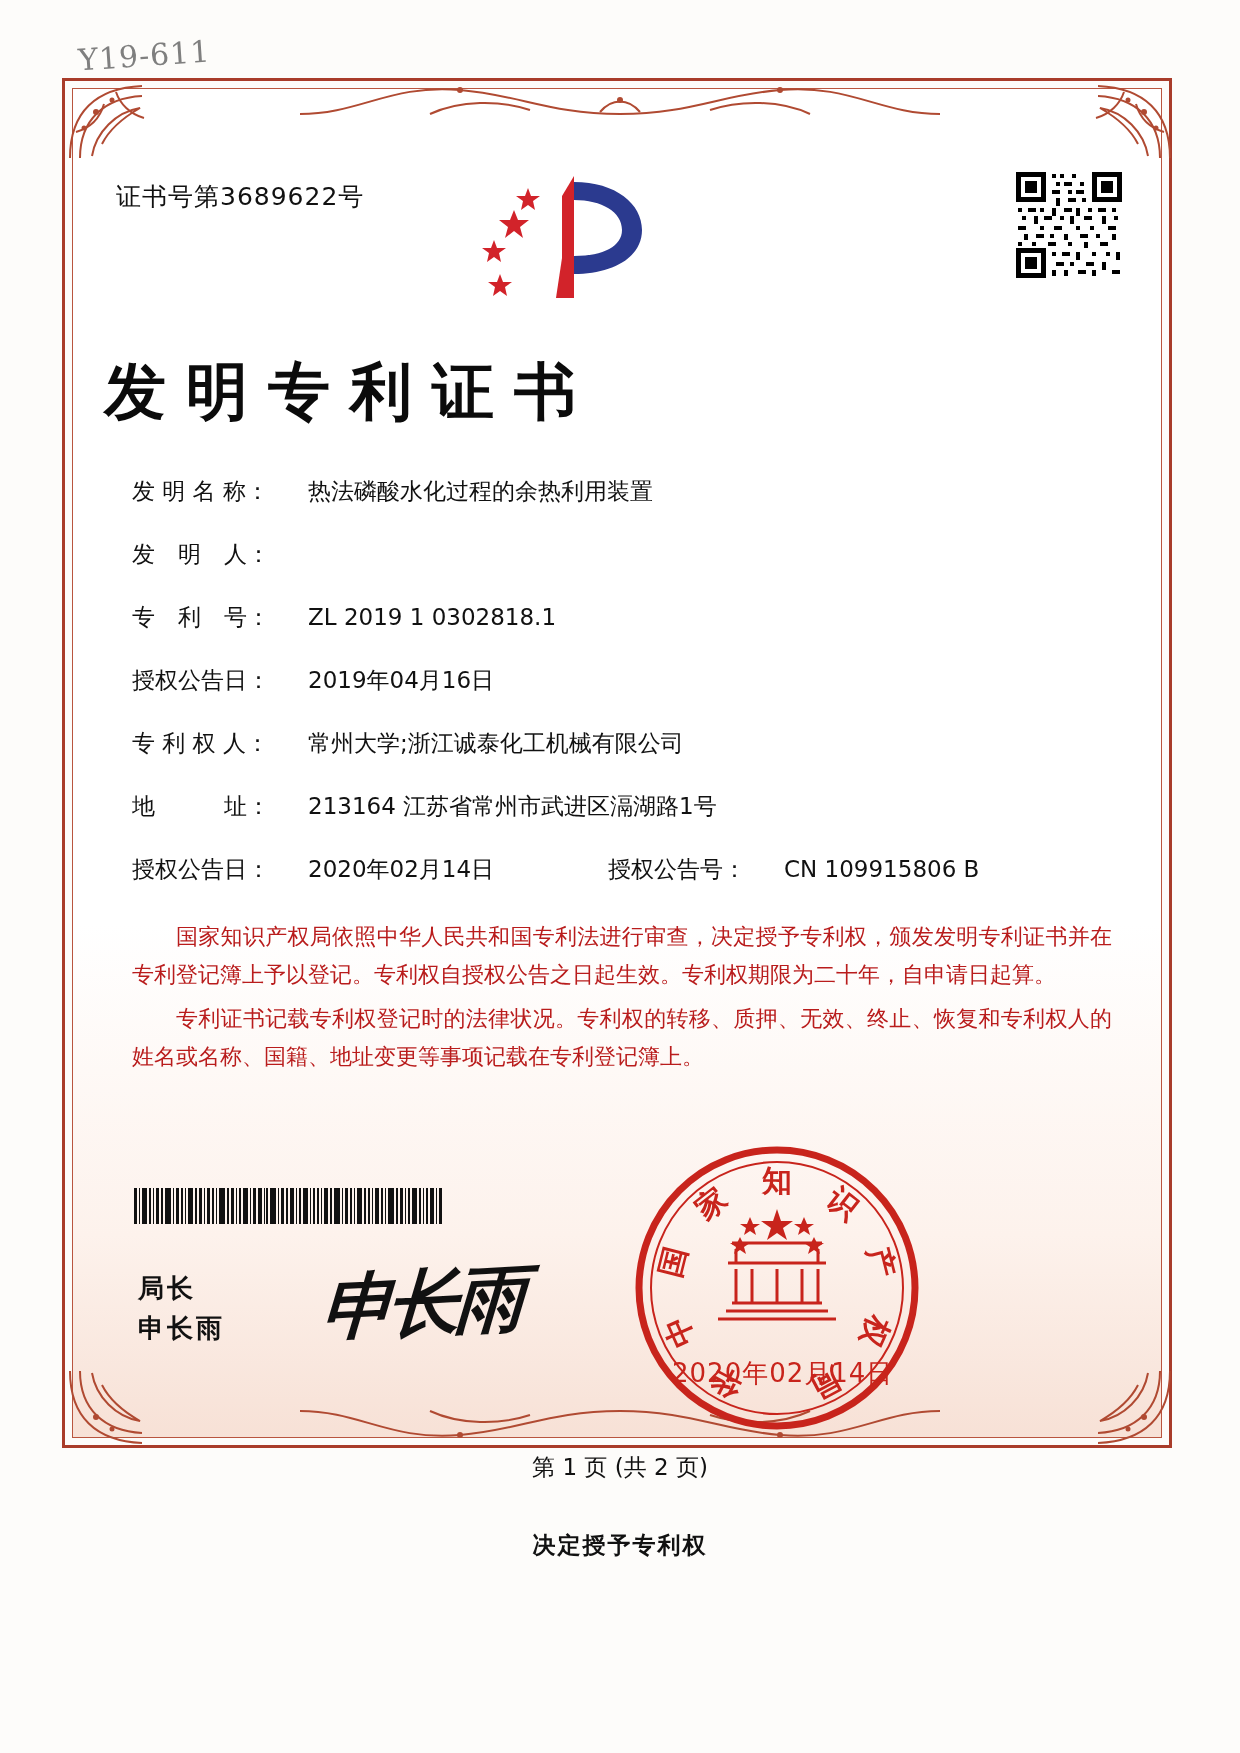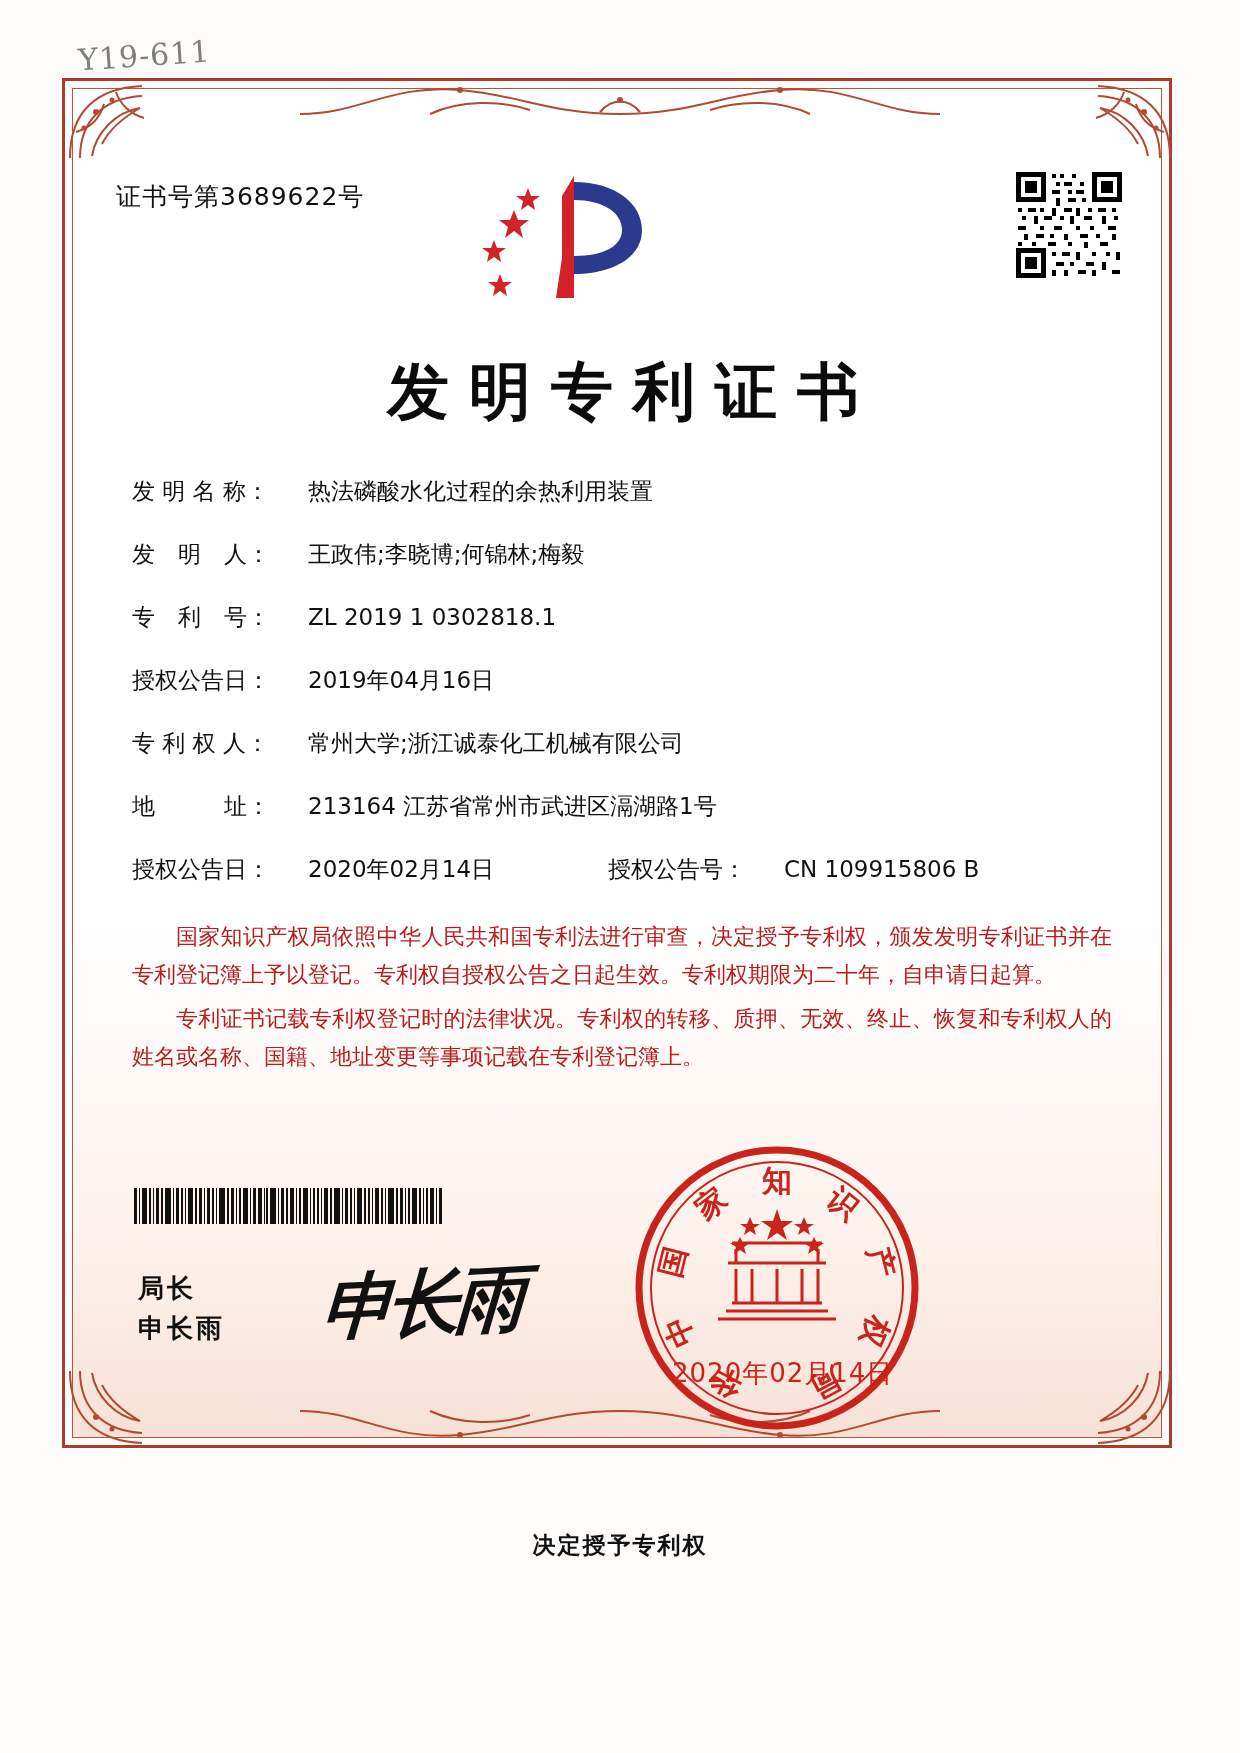--- a/index.html
+++ b/index.html
@@ -113,21 +113,20 @@
     top: 82px;
     width: 110px;
     height: 110px;
   }
 
   .title {
     position: absolute;
     left: 12px;
     right: 0;
     top: 262px;
-    text-align: center;
     font-size: 62px;
     font-weight: bold;
     letter-spacing: 20px;
     text-indent: 20px;
     color: #0b0b0b;
     font-family: "DejaVu Sans", "Liberation Sans", sans-serif;
   }
 
   .fields {
     position: absolute;
@@ -458,21 +457,20 @@
 
     <div class="title">发明专利证书</div>
 
     <div class="fields">
       <div class="field">
         <span class="lbl">发 明 名 称：</span>
         <span class="val">热法磷酸水化过程的余热利用装置</span>
       </div>
       <div class="field">
         <span class="lbl">发　明　人：</span>
-        <span class="val">王政伟;李晓博;何锦林;梅毅</span>
       </div>
       <div class="field">
         <span class="lbl">专　利　号：</span>
         <span class="val">ZL 2019 1 0302818.1</span>
       </div>
       <div class="field">
         <span class="lbl">授权公告日：</span>
         <span class="val">2019年04月16日</span>
       </div>
       <div class="field">
@@ -606,15 +604,16 @@
           <polygon points="172,74 175,81 182,81 176,85 178,92 172,88 166,92 168,85 162,81 169,81"></polygon>
           <polygon points="108,94 111,100 118,100 112,104 114,111 108,107 102,111 104,104 98,100 105,100"></polygon>
           <polygon points="182,94 185,100 192,100 186,104 188,111 182,107 176,111 178,104 172,100 179,100"></polygon>
         </g>
       </svg>
     </div>
     <div class="seal-date">2020年02月14日</div>
 
   </div>
 
+  <div class="page-num">第 1 页 (共 2 页)</div>
   <div class="footnote">决定授予专利权</div>
 
 </div>
 
 </body></html>

